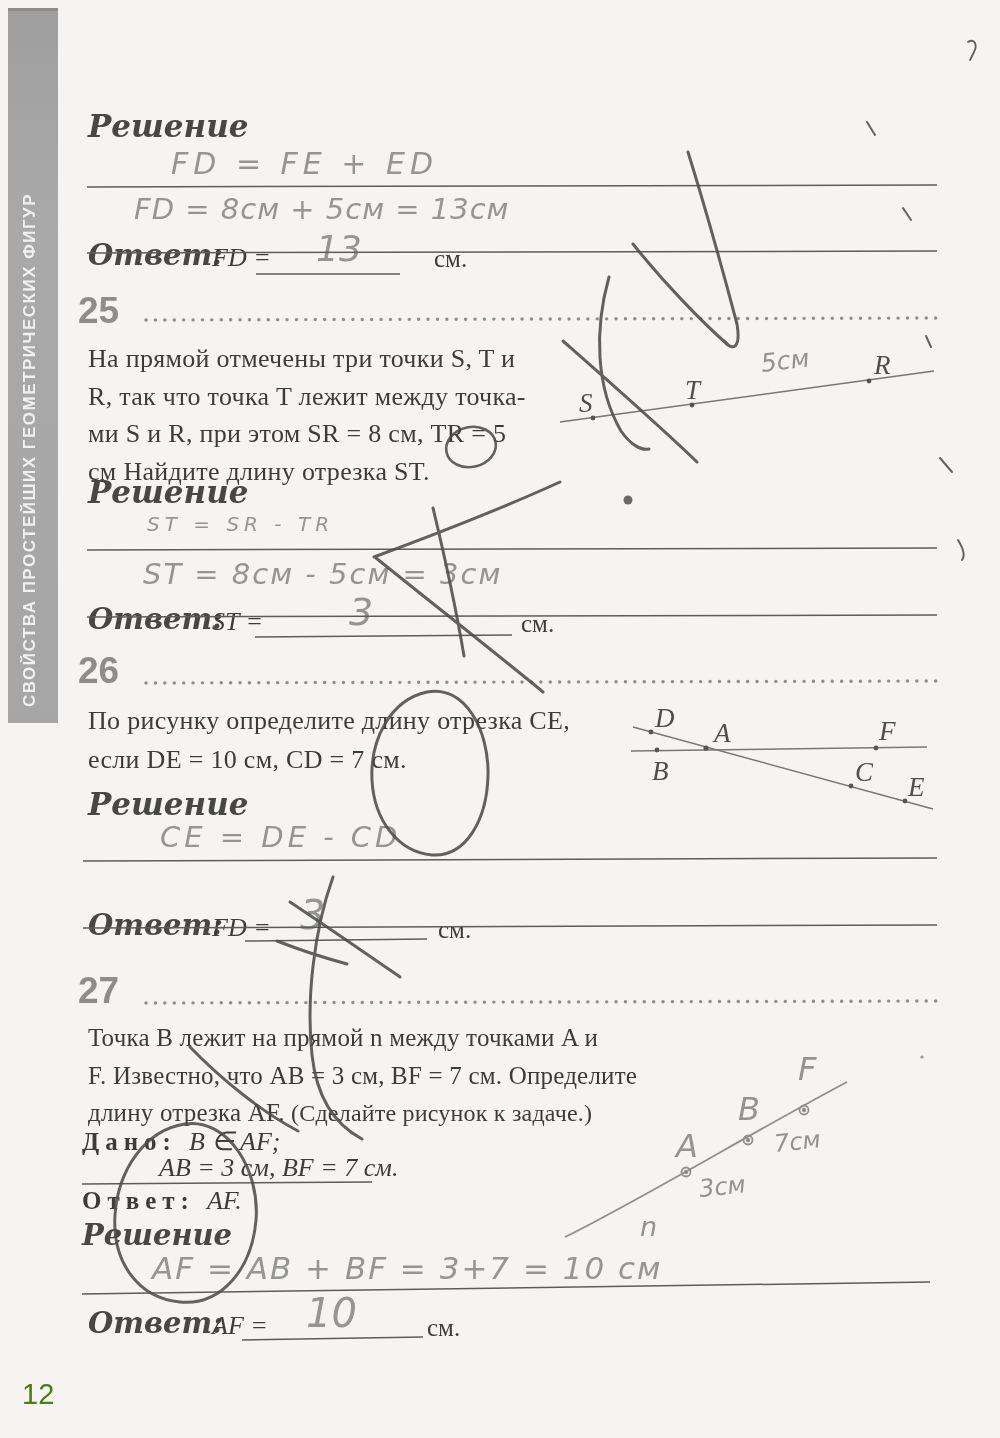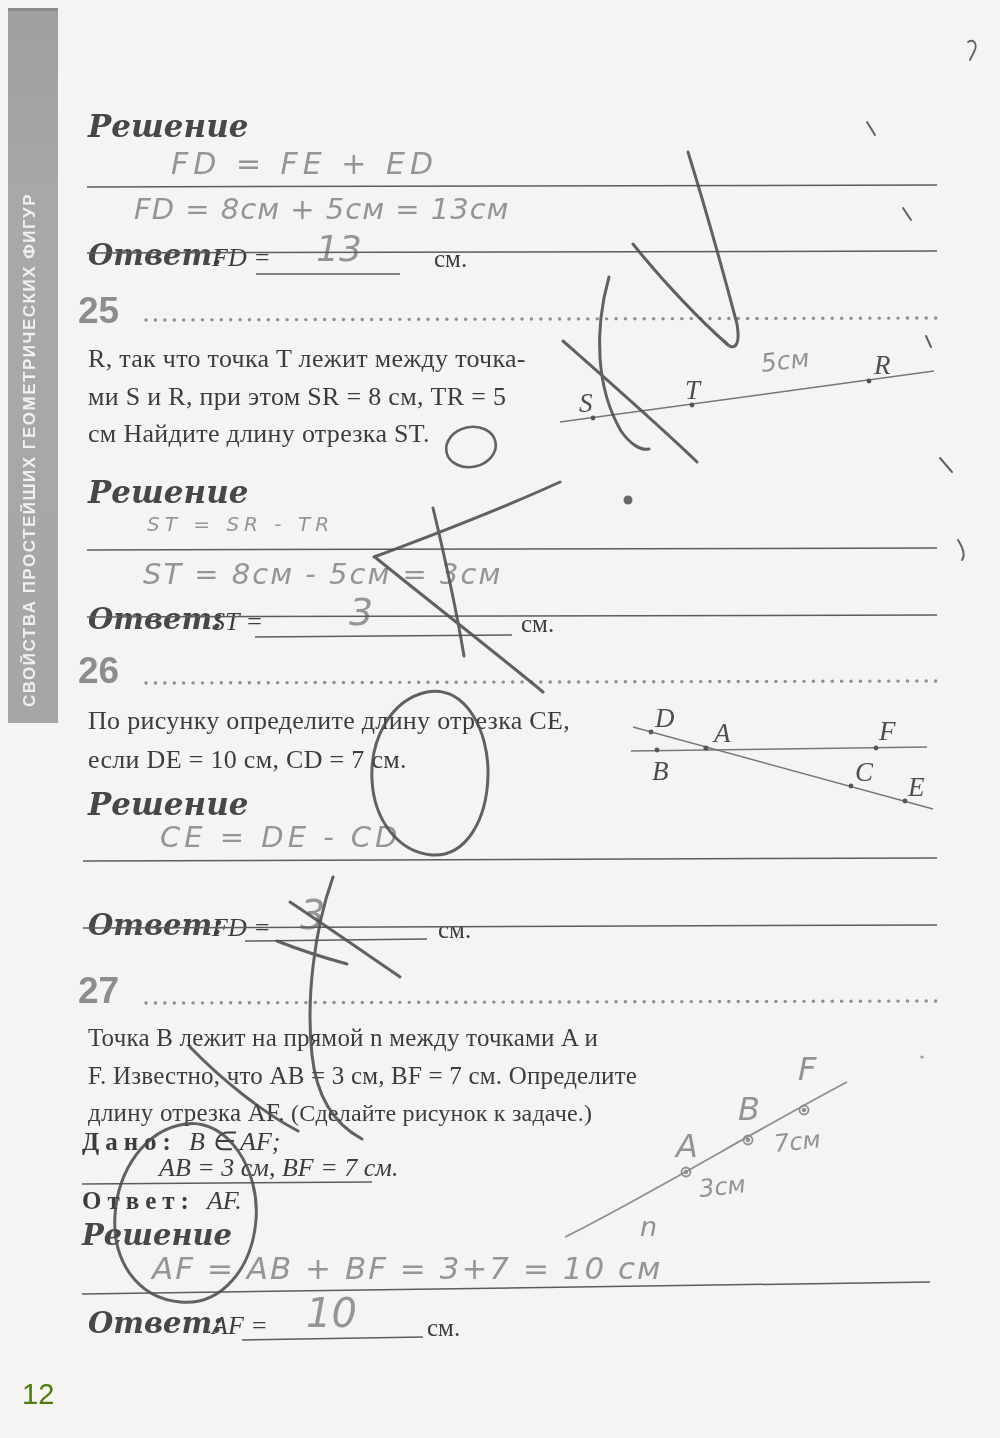--- a/index.html
+++ b/index.html
@@ -46,20 +46,21 @@
   <div class="abs script-head" style="left:88px;top:108px;">Решение</div>
   <div class="abs hand" style="left:137px;top:146px;font-size:30px;letter-spacing:5px;margin-left:34px;">FD = FE + ED</div>
   <div class="abs hand" style="left:134px;top:192px;font-size:29px;letter-spacing:1px;">FD = 8см + 5см = 13см</div>
   <div class="abs ans-label" style="left:88px;top:238px;">Ответ:</div>
   <div class="abs ans-lhs" style="left:188px;top:243px;">FD =</div>
   <div class="abs hand" style="left:316px;top:228px;font-size:36px;">13</div>
   <div class="abs ans-unit" style="left:434px;top:245px;">см.</div>
 
   <div class="abs task-num" style="left:78px;top:292px;">25</div>
   <div class="abs ptext" style="left:88px;top:340px;">
+    <div>На прямой отмечены три точки S, T и</div>
     <div>R, так что точка T лежит между точка-</div>
     <div>ми S и R, при этом SR = 8 см, TR = 5</div>
     <div>см Найдите длину отрезка ST.</div>
   </div>
   <div class="abs script-head" style="left:88px;top:474px;">Решение</div>
   <div class="abs hand" style="left:147px;top:512px;font-size:20px;letter-spacing:5px;">ST = SR - TR</div>
   <div class="abs hand" style="left:143px;top:557px;font-size:29px;letter-spacing:2px;">ST = 8см - 5см = 3см</div>
   <div class="abs ans-label" style="left:88px;top:602px;">Ответ:</div>
   <div class="abs ans-lhs" style="left:188px;top:607px;">ST =</div>
   <div class="abs hand" style="left:349px;top:590px;font-size:38px;">3</div>

